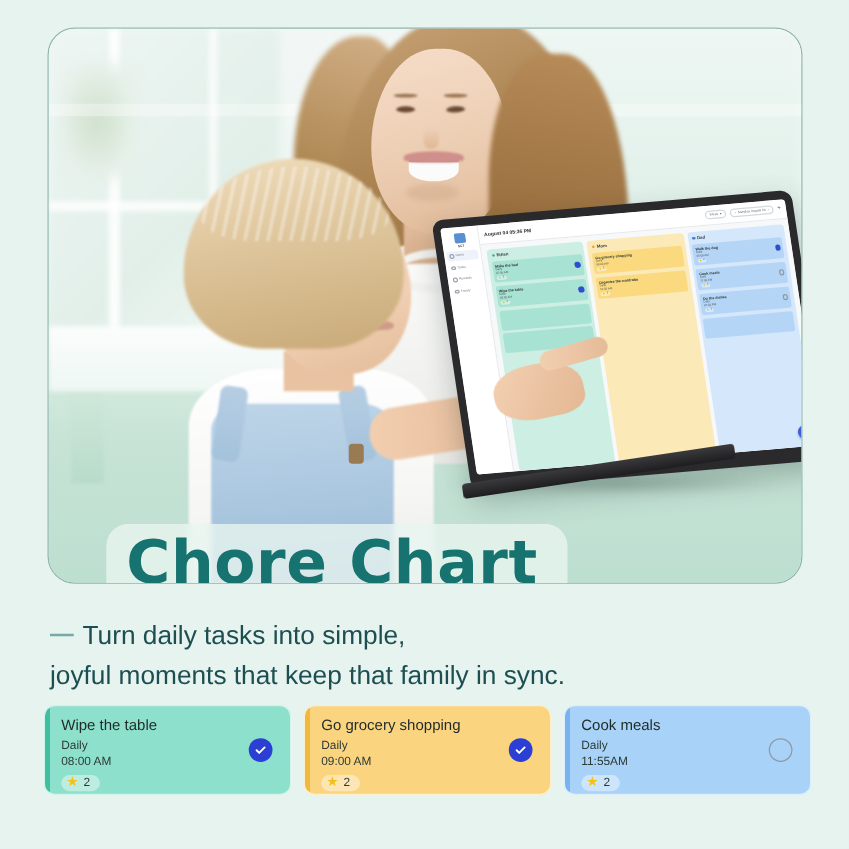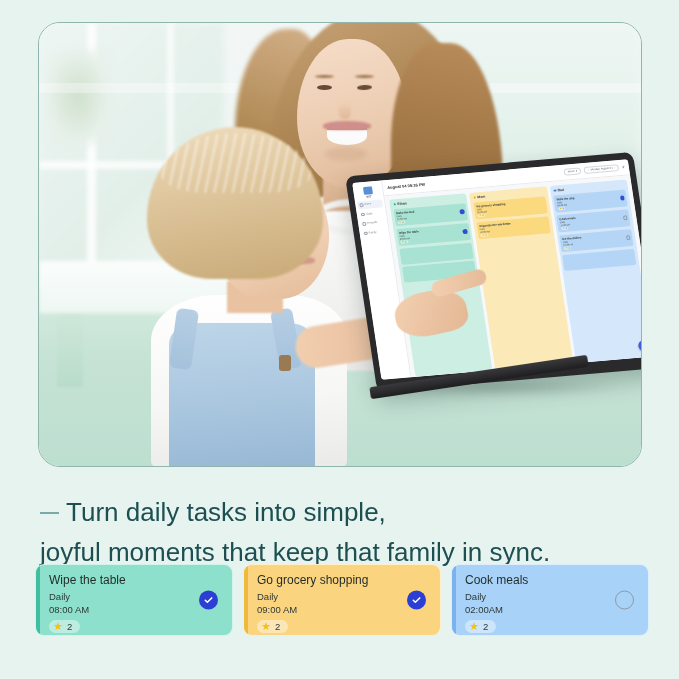--- a/index.html
+++ b/index.html
@@ -456,21 +456,21 @@
     white-space: nowrap;
   }
 
   
   .subtitle {
     position: absolute;
     left: 40px;
     top: 493px;
     width: 600px;
     color: #1d4f52;
-    font-size: 26px;
+    font-size: 21px;
     line-height: 1.52;
   }
   .subtitle .dash {
     display: inline-block;
     width: 19px; height: 2px;
     background: #77a9a6;
     vertical-align: middle;
     margin-right: 7px;
     margin-bottom: 3px;
   }
@@ -729,20 +729,23 @@
 
           <div class="t-fab">+</div>
         </div>
       </div>
     </div>
     <div class="tablet-stand"></div>
 
     <div class="kid-hand"></div>
     <div class="kid-finger"></div>
 
+    <div class="title-badge">
+      <div class="title-text">Chore Chart</div>
+    </div>
   </div>
 
   <div class="subtitle">
     <div>
       <span class="dash"></span><span>Turn daily tasks into simple,</span>
     </div>
     <div>joyful moments that keep that family in sync.</div>
   </div>
 
   <div class="cards">
@@ -776,21 +779,21 @@
         <svg width="11" height="11" viewBox="0 0 24 24" aria-hidden="true">
           <path d="M5 12.5l4.5 4.5L19 7.5" fill="none" stroke="#ffffff" stroke-width="3.4" stroke-linecap="round" stroke-linejoin="round"></path>
         </svg>
       </div>
     </div>
 
     <div class="task-card blue">
       <div class="accent"></div>
       <div class="tc-title">Cook meals</div>
       <div class="tc-sub">Daily</div>
-      <div class="tc-sub">02:00AM</div>
+      <div class="tc-sub">11:55AM</div>
       <div class="tc-star">
         <span class="star-glyph">★</span>
         <span>2</span>
       </div>
       <div class="tc-check todo"></div>
     </div>
 
   </div>
 </div>
 

